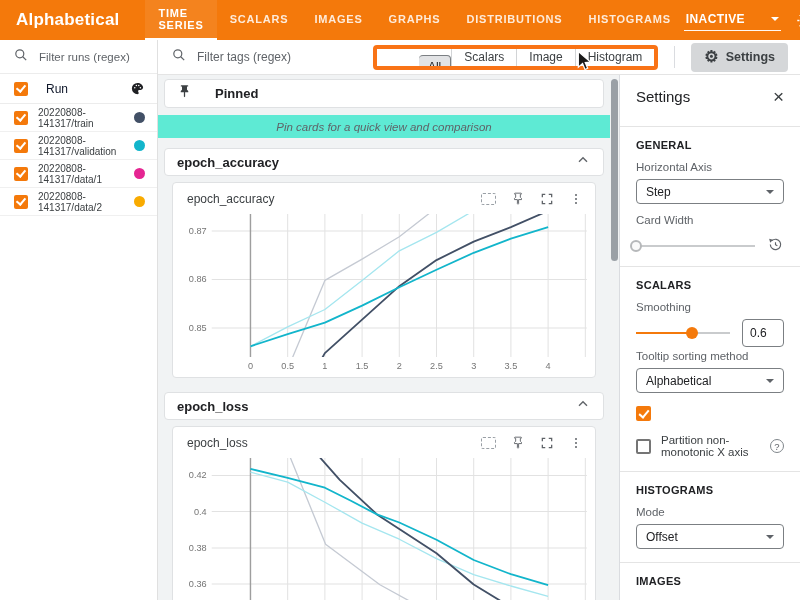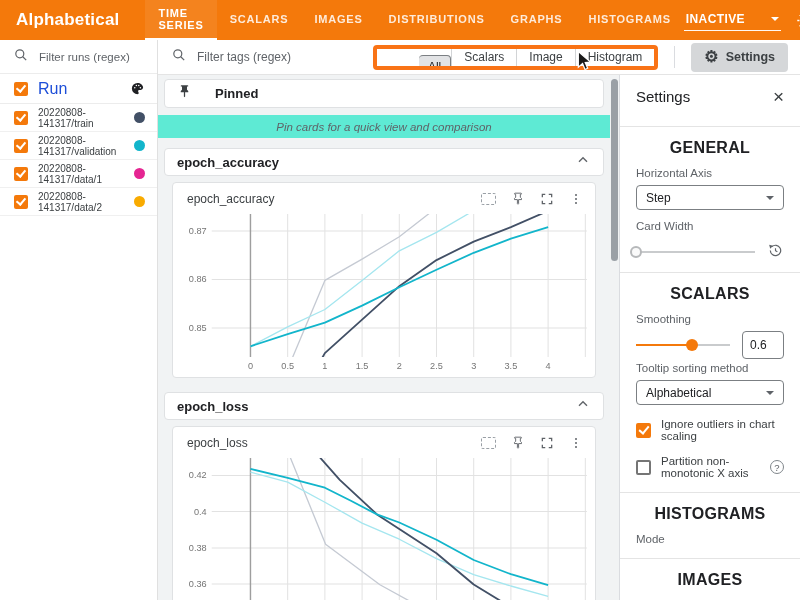--- a/index.html
+++ b/index.html
@@ -23,21 +23,21 @@
   
   .mainwrap{display:flex;height:560px;}
   .sidebar{width:158px;background:#fff;border-right:1px solid #e0e0e0;flex:none;}
   .content-col{flex:1;display:flex;flex-direction:column;min-width:0;}
 
   
   .sb-filter{height:34px;display:flex;align-items:center;gap:8px;padding:0 10px 0 13px;border-bottom:1px solid #ececec;}
   .sb-filter input{border:0;outline:0;width:100%;font-size:11.5px;color:#202124;background:transparent;}
   .sb-filter input::placeholder{color:#5f6368;}
   .run-head{height:30px;display:flex;align-items:center;padding:0 12px 0 14px;border-bottom:1px solid #ececec;}
-  .run-head .lbl{font-size:16px;color:#1d4ed8;margin-left:10px;}
+  .run-head .lbl{font-size:12px;color:#0f172a;margin-left:18px;}
   .run-row{height:28px;display:flex;align-items:center;padding:0 12px 0 14px;border-bottom:1px solid #f0f0f0;}
   .run-name{margin-left:10px;font-size:10px;line-height:11px;color:#3c4043;}
   .dot{width:11px;height:11px;border-radius:50%;margin-left:auto;flex:none;}
   .cb{width:15px;height:15px;border-radius:2px;background:#f4790b;position:relative;flex:none;}
   .cb::after{content:'';position:absolute;left:4.5px;top:1.5px;width:4px;height:8px;
     border:solid #fff;border-width:0 2px 2px 0;transform:rotate(40deg);}
   .cb.un{background:#fff;border:2px solid #757575;}
   .cb.un::after{display:none;}
   .cb.sm{width:14px;height:14px;}
   .cb.sm::after{left:4px;top:1px;width:4px;height:7px;}
@@ -75,21 +75,21 @@
   .ci{margin-left:15px;display:flex;align-items:center;color:#5f6368;}
   .dashed-box{width:15px;height:12px;border:1px dashed #9aa0a6;border-radius:2px;}
   .chart-svg{display:block;width:100%;height:164px;margin:2px 0 4px 0;}
 
   
   .settings{flex:1;background:#fff;border-left:1px solid #dadce0;padding:0 16px;min-width:0;}
   .sp-title-row{height:38px;display:flex;align-items:center;justify-content:space-between;padding-top:4px;}
   .sp-title{font-size:15px;color:#202124;}
   .sp-close{font-size:19px;color:#3c4043;line-height:1;cursor:default;}
   .sp-divider{border-top:1px solid #e4e4e4;margin:13px -16px 0 -16px;}
-  .sp-heading{margin-top:12px;font-size:16px;font-weight:bold;color:#202124;letter-spacing:.3px;text-align:center;}
+  .sp-heading{margin-top:12px;font-size:11px;font-weight:bold;color:#202124;letter-spacing:.3px;}
   .sp-label{margin-top:10px;font-size:11.5px;color:#5f6368;}
   .sel{margin-top:6px;height:25px;border:1px solid #7b7f83;border-radius:4px;display:flex;align-items:center;
     justify-content:space-between;padding:0 9px;font-size:12px;color:#202124;}
   .caret-g{width:0;height:0;border-left:4px solid transparent;border-right:4px solid transparent;border-top:4.5px solid #5f6368;}
   .slider-row{margin-top:13px;display:flex;align-items:center;gap:12px;height:14px;}
   .track{height:2px;background:#c9cbcd;position:relative;flex:1;}
   .fill{position:absolute;left:0;top:0;height:2px;background:#f4790b;}
   .thumb{position:absolute;top:-5px;width:12px;height:12px;border-radius:50%;background:#f4790b;transform:translateX(-50%);}
   .thumb.hollow{background:#fafafa;border:2px solid #b6b8ba;width:12px;height:12px;top:-5px;}
   .val-box{width:42px;height:28px;border:1px solid #7b7f83;border-radius:4px;font-size:12px;color:#202124;
@@ -102,22 +102,22 @@
 </style>
 </head>
 <body>
 
 <div class="appbar">
   <div class="logo">Alphabetical</div>
   <div class="tabs">
     <div class="tab active">TIME SERIES</div>
     <div class="tab">SCALARS</div>
     <div class="tab">IMAGES</div>
+    <div class="tab">GRAPHS</div>
     <div class="tab">DISTRIBUTIONS</div>
-    <div class="tab">GRAPHS</div>
     <div class="tab">HISTOGRAMS</div>
   </div>
   <div class="appbar-right">
     <div class="status-select">
       <span>INACTIVE</span>
       <span class="caret-w"></span>
     </div>
     <div class="hicon">
       <svg width="19" height="19" viewBox="0 0 24 24">
         <circle cx="12" cy="12" r="4.4" fill="none" stroke="#fff" stroke-width="1.7"></circle>
@@ -429,31 +429,34 @@
           </div>
           <input class="val-box" value="0.6" style="">
         </div>
         <div class="sp-label">Tooltip sorting method</div>
         <div class="sel">
           <span>Alphabetical</span>
           <span class="caret-g"></span>
         </div>
         <div class="cb-row">
           <span class="cb"></span>
-          <span>Ignore outliers in chart scaling</span>
         </div>
         <div class="cb-row">
           <span class="cb un"></span>
           <span>Partition non-monotonic X axis</span>
           <span class="help-sm">?</span>
         </div>
         <div class="sp-divider"></div>
 
         <div class="sp-heading">HISTOGRAMS</div>
         <div class="sp-label">Mode</div>
+        <div class="sel">
+          <span>Offset</span>
+          <span class="caret-g"></span>
+        </div>
         <div class="sp-divider"></div>
 
         <div class="sp-heading">IMAGES</div>
 
       </div>
     </div>
   </div>
 </div>
 
 <div class="cursor">

